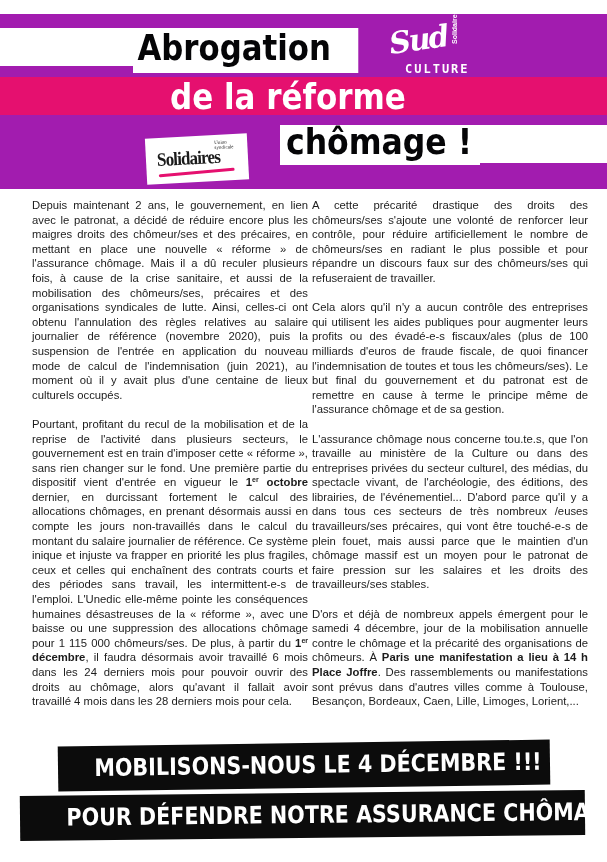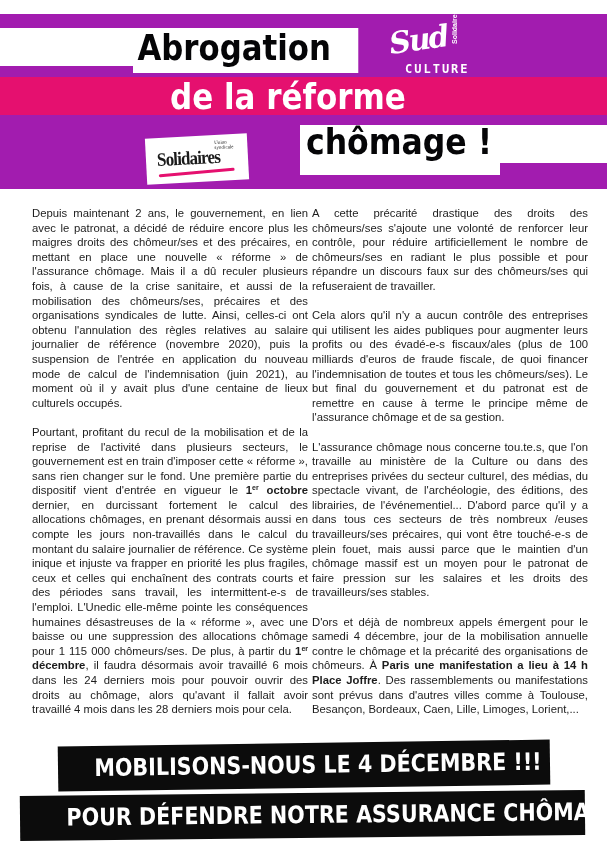--- a/index.html
+++ b/index.html
@@ -8,38 +8,38 @@
 
     
     .header { position: absolute; left: 0; top: 14px; width: 607px; height: 175px; background: #a21caf; overflow: hidden; }
     .hdr-white-left { position: absolute; left: 0; top: 14px; width: 133px; height: 38px; background: #ffffff; }
     .hdr-magenta { position: absolute; left: 0; top: 63px; width: 607px; height: 38px; background: #e5106f; }
     .hdr-white-right { position: absolute; left: 480px; top: 111px; width: 127px; height: 38px; background: #ffffff; }
 
     .title-box { position: absolute; background: #ffffff; color: #050507; font-family: "DejaVu Sans", sans-serif; font-weight: bold; letter-spacing: 0px; white-space: nowrap; line-height: 1; }
     .title-1 { left: 133px; top: 14px; height: 45px; width: 226px; font-size: 35px; padding: 3px 0 0 5px; transform: scaleX(0.88); transform-origin: left top; width: 256px; }
     .title-2 { position: absolute; left: 170px; top: 63px; color: #ffffff; font-family: "DejaVu Sans", sans-serif; font-weight: bold; font-size: 36px; line-height: 1; white-space: nowrap; transform: scaleX(0.86); transform-origin: left top; padding-top: 2px; }
-    .title-3 { left: 280px; top: 111px; height: 50px; width: 200px; font-size: 35px; padding: 0 0 0 6px; transform-origin: left top; margin-left: 20px; }
+    .title-3 { left: 280px; top: 111px; height: 40px; width: 200px; font-size: 35px; padding: 0 0 0 6px; transform-origin: left top; }
     .title-3 span { display: inline-block; transform: scaleX(0.9); transform-origin: left top; }
 
     .logo-sud { position: absolute; left: 385px; top: 8px; width: 92px; height: 52px; color: #ffffff; }
     .logo-sud .sud-text { position: absolute; left: 4px; top: 0px; font-family: "DejaVu Serif", serif; font-style: italic; font-weight: bold; font-size: 30px; letter-spacing: -2px; transform: rotate(-8deg); }
     .logo-sud .culture-text { position: absolute; left: 20px; top: 40px; font-family: "DejaVu Sans Mono", monospace; font-size: 12px; letter-spacing: 2px; font-weight: bold; }
     .logo-sud .solid-vert { position: absolute; left: 66px; top: 22px; font-family: "Liberation Sans", sans-serif; font-weight: bold; font-size: 7px; transform: rotate(-90deg); transform-origin: left top; white-space: nowrap; }
 
     .logo-solidaires { position: absolute; left: 146px; top: 122px; width: 102px; height: 46px; background: #ffffff; transform: rotate(-3deg); }
     .logo-solidaires .union { position: absolute; right: 14px; top: 5px; font-family: "Liberation Serif", serif; font-size: 5px; line-height: 1.05; text-align: left; color: #1a1a1a; }
     .logo-solidaires .name { position: absolute; left: 11px; top: 11px; font-family: "Liberation Serif", serif; font-weight: bold; font-size: 19px; letter-spacing: -1px; color: #1a1a1a; transform: scaleX(0.9); transform-origin: left top; }
     .logo-solidaires .underline { position: absolute; left: 12px; top: 35px; width: 76px; height: 3px; background: #e5106f; border-radius: 2px; transform: rotate(-2deg); }
 
     
     .col { position: absolute; top: 198px; width: 276px; font-size: 11.3px; line-height: 14.6px; text-align: justify; color: #1c1c1c; }
     .col-left { left: 32px; }
     .col-right { left: 312px; width: 276px; }
-    .col p { margin-bottom: 14.6px; margin-top: 8px; }
+    .col p { margin-bottom: 14.6px; }
     .col b { font-weight: bold; }
     .col sup { font-size: 7px; vertical-align: 4px; line-height: 0; }
 
     
     .banner { position: absolute; background: #0c0c0c; color: #ffffff; font-family: "DejaVu Sans", sans-serif; font-weight: bold; text-align: center; white-space: nowrap; line-height: 1; }
     .banner-1 { left: 58px; top: 743px; width: 492px; height: 45px; transform: rotate(-0.8deg); font-size: 24px; padding-top: 10px; }
     .banner-2 { left: 20px; top: 793px; width: 565px; height: 45px; transform: rotate(-0.6deg); font-size: 24px; padding-top: 10px; }
     .banner span { display: inline-block; transform: scaleX(0.86); letter-spacing: 0px; }
   </style>
 </head>

